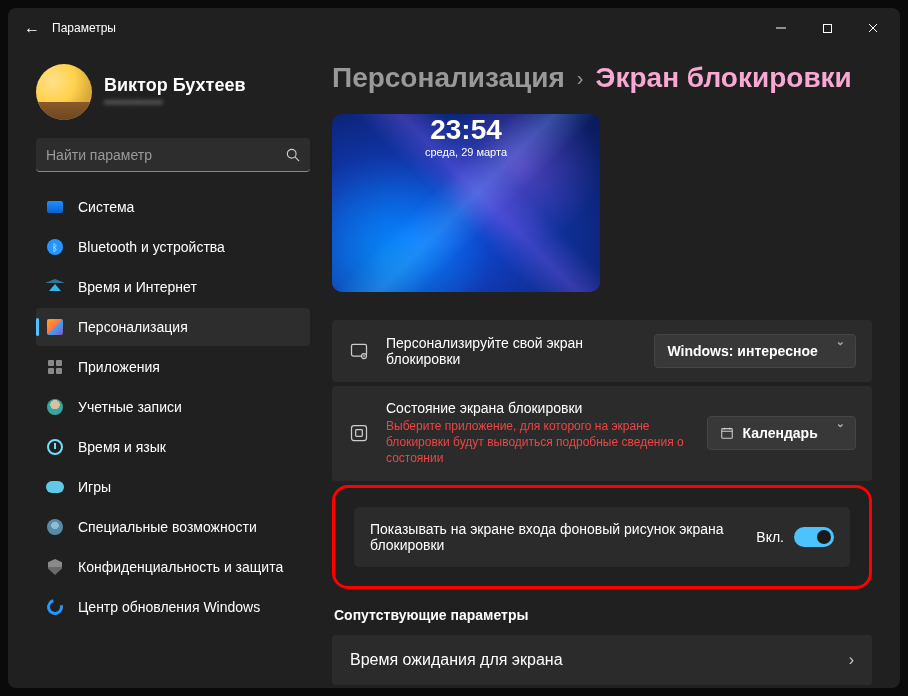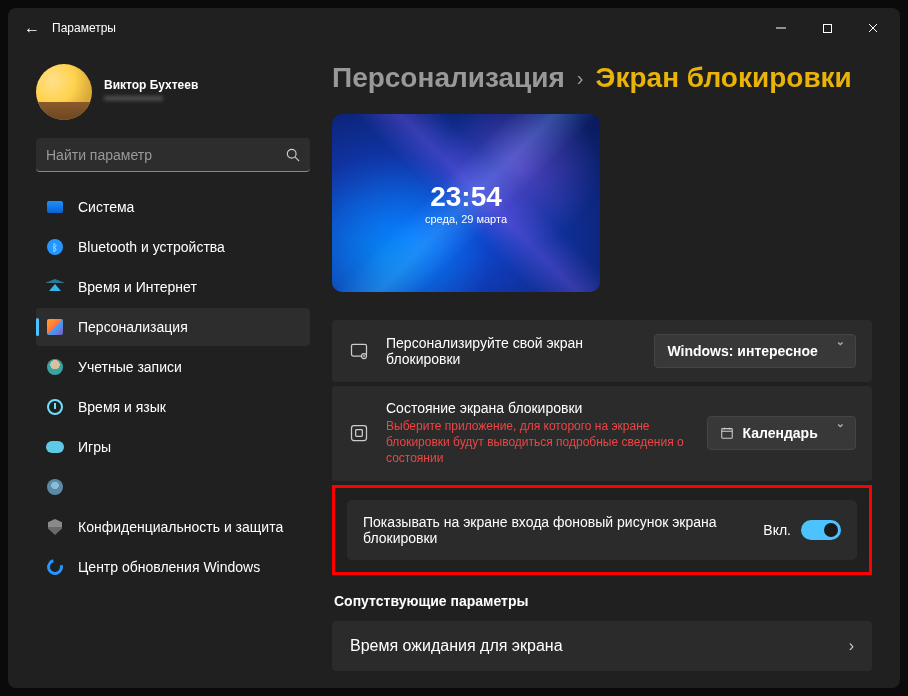--- a/index.html
+++ b/index.html
@@ -8,57 +8,57 @@
 .titlebar { height: 40px; display: flex; align-items: center; padding: 0 4px; }
 .titlebar .back { width: 40px; text-align: center; color: #fff; font-size: 16px; }
 .titlebar .title { color: #fff; font-size: 12px; flex: 1; }
 .titlebar .winctrl { display: flex; }
 .titlebar .winctrl div { width: 46px; height: 32px; display: flex; align-items: center; justify-content: center; color: #fff; font-size: 12px; }
 .body { flex: 1; display: flex; overflow: hidden; }
 .sidebar { width: 310px; padding: 8px 8px 0 28px; display: flex; flex-direction: column; }
 .profile { display: flex; align-items: center; gap: 12px; padding: 8px 0 18px 0; }
 .avatar { width: 56px; height: 56px; border-radius: 50%; background: radial-gradient(circle at 30% 30%, #ffe08a 0%, #ffd24d 40%, #d9a93a 70%); position: relative; overflow: hidden; }
 .avatar::after { content: ""; position: absolute; bottom: 0; left: 0; right: 0; height: 18px; background: linear-gradient(#8b5a2b, #6d4621); }
-.profile .name { color: #fff; font-size: 12px; font-weight: 600; }
+.profile .name { color: #fff; font-size: 18px; font-weight: 600; }
 .profile .sub { color: #888; font-size: 12px; filter: blur(2px); }
 .search { display: flex; align-items: center; background: #2d2d2d; border-radius: 4px; border-bottom: 1px solid #888; height: 34px; padding: 0 10px; margin-bottom: 16px; }
 .search input { flex: 1; background: transparent; border: none; color: #22c55e; font-size: 14px; outline: none; }
 .search input::placeholder { color: #999; }
 .search .sicon { color: #ccc; font-size: 14px; }
 .nav { display: flex; flex-direction: column; gap: 2px; }
 .nav-item { display: flex; align-items: center; gap: 14px; height: 38px; padding: 0 10px; border-radius: 4px; color: #fff; font-size: 14px; cursor: pointer; position: relative; }
 .nav-item.active { background: #2d2d2d; }
 .nav-item.active::before { content: ""; position: absolute; left: 0; top: 10px; bottom: 10px; width: 3px; background: #4cc2ff; border-radius: 2px; }
 .nav-item .nicon { width: 18px; height: 18px; display: flex; align-items: center; justify-content: center; font-size: 14px; }
 .content { flex: 1; padding: 14px 28px 0 14px; overflow-y: auto; color: #fff; }
 .breadcrumbs { display: flex; align-items: center; gap: 12px; margin-bottom: 20px; flex-wrap: wrap; }
-.breadcrumbs .crumb { font-size: 28px; font-weight: 600; color: #eab308; }
+.breadcrumbs .crumb { font-size: 28px; font-weight: 600; color: #f9a8d4; }
 .breadcrumbs .parent { color: #999; cursor: pointer; }
 .breadcrumbs .chev { color: #999; font-size: 20px; }
 .preview-wrap { display: flex; justify-content: flex-start; margin-bottom: 28px; }
-.preview { width: 268px; height: 178px; border-radius: 10px; background: radial-gradient(ellipse at 30% 70%, #0a60ff 0%, #1038b0 40%, #0a1855 100%); position: relative; overflow: hidden; display: flex; flex-direction: column; align-items: center; justify-content: center; }
+.preview { width: 268px; height: 178px; border-radius: 10px; background: radial-gradient(ellipse at 30% 70%, #0a60ff 0%, #1038b0 40%, #0a1855 100%); position: relative; overflow: hidden; display: flex; flex-direction: column; align-items: center; }
 .preview::before { content: ""; position: absolute; inset: 0; background:
   radial-gradient(circle at 70% 30%, rgba(200,100,255,0.35) 0%, transparent 35%),
   radial-gradient(circle at 20% 80%, rgba(0,200,255,0.4) 0%, transparent 40%),
   linear-gradient(135deg, transparent 40%, rgba(100,180,255,0.3) 50%, transparent 60%),
   linear-gradient(45deg, transparent 45%, rgba(150,100,255,0.3) 55%, transparent 65%);
 }
 .preview .time { position: relative; font-size: 28px; font-weight: 600; text-align: center; }
 .preview .date { position: relative; font-size: 11px; }
 .card { background: #2b2b2b; border-radius: 4px; padding: 14px 16px; margin-bottom: 4px; display: flex; align-items: center; gap: 16px; }
 .card .cicon { width: 22px; height: 22px; display: flex; align-items: center; justify-content: center; }
 .card .ctext { flex: 1; }
 .card .ctitle { font-size: 14px; color: #fff; }
 .card .csub { font-size: 12px; color: #ef4444; margin-top: 2px; line-height: 1.35; }
 .card .cctrl { display: flex; align-items: center; gap: 10px; }
 .dropdown { background: #383838; border: 1px solid #454545; border-radius: 4px; height: 34px; padding: 0 10px 0 12px; display: flex; gap: 18px; font-size: 14px; min-width: 180px; justify-content: space-between; font-weight: bold; }
 .dropdown.sm { min-width: 130px; }
 .dropdown .dlabel { display: flex; align-items: center; gap: 8px; }
 .dropdown .chev { color: #aaa; font-size: 11px; }
-.highlight { border: 3px solid #ff0000; border-radius: 0; padding: 12px; margin-bottom: 18px; }
+.highlight { border: 3px solid #ff0000; border-radius: 16px; padding: 19px; margin-bottom: 18px; }
 .highlight .card { margin-bottom: 0; border-radius: 5px; }
 .toggle { width: 40px; height: 20px; border-radius: 10px; background: #4cc2ff; position: relative; }
 .toggle::after { content: ""; position: absolute; right: 3px; top: 3px; width: 14px; height: 14px; border-radius: 50%; background: #1a1a1a; }
 .section-title { font-size: 14px; font-weight: 600; margin: 6px 0 12px 2px; }
 .link-card { background: #2b2b2b; border-radius: 4px; padding: 16px 18px; display: flex; align-items: center; justify-content: space-between; font-size: 16px; }
 .link-card .arrow { color: #ccc; }
 
 .ic-sys { width:16px; height:12px; background: linear-gradient(#1e90ff,#0a60d0); border-radius:2px; }
 .ic-bt { width:16px; height:16px; border-radius:50%; background:#2596ff; display:flex; align-items:center; justify-content:center; color:#fff; font-size:10px; }
 .ic-net { width:0; height:0; border-left:6px solid transparent; border-right:6px solid transparent; border-bottom:7px solid #36b5e8; position:relative; }
@@ -146,40 +146,52 @@
           <span>Время и Интернет</span>
         </div>
         <div class="nav-item active">
           <span class="nicon">
               <span class="ic-pers"></span>
             </span>
           <span>Персонализация</span>
         </div>
         <div class="nav-item">
           <span class="nicon">
+              <span class="ic-apps">
+                <span></span>
+                <span></span>
+                <span></span>
+                <span></span>
+              </span>
+            </span>
+          <span>Приложения</span>
+        </div>
+        <div class="nav-item">
+          <span class="nicon">
               <span class="ic-acct"></span>
             </span>
           <span>Учетные записи</span>
         </div>
         <div class="nav-item">
           <span class="nicon">
               <span class="ic-time"></span>
             </span>
           <span>Время и язык</span>
         </div>
         <div class="nav-item">
           <span class="nicon">
               <span class="ic-game"></span>
             </span>
           <span>Игры</span>
         </div>
         <div class="nav-item">
           <span class="nicon">
               <span class="ic-acc"></span>
             </span>
+          <span>Специальные возможности</span>
         </div>
         <div class="nav-item">
           <span class="nicon">
               <span class="ic-priv"></span>
             </span>
           <span>Конфиденциальность и защита</span>
         </div>
         <div class="nav-item">
           <span class="nicon">
               <span class="ic-upd"></span>

